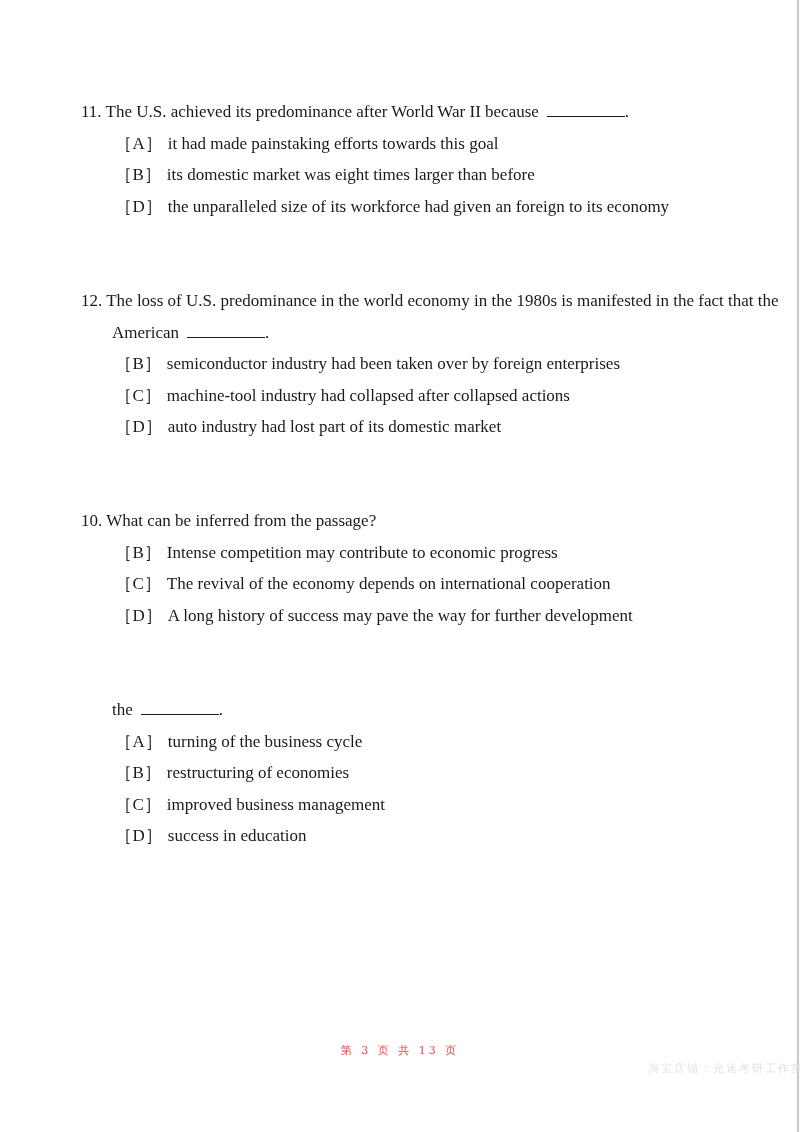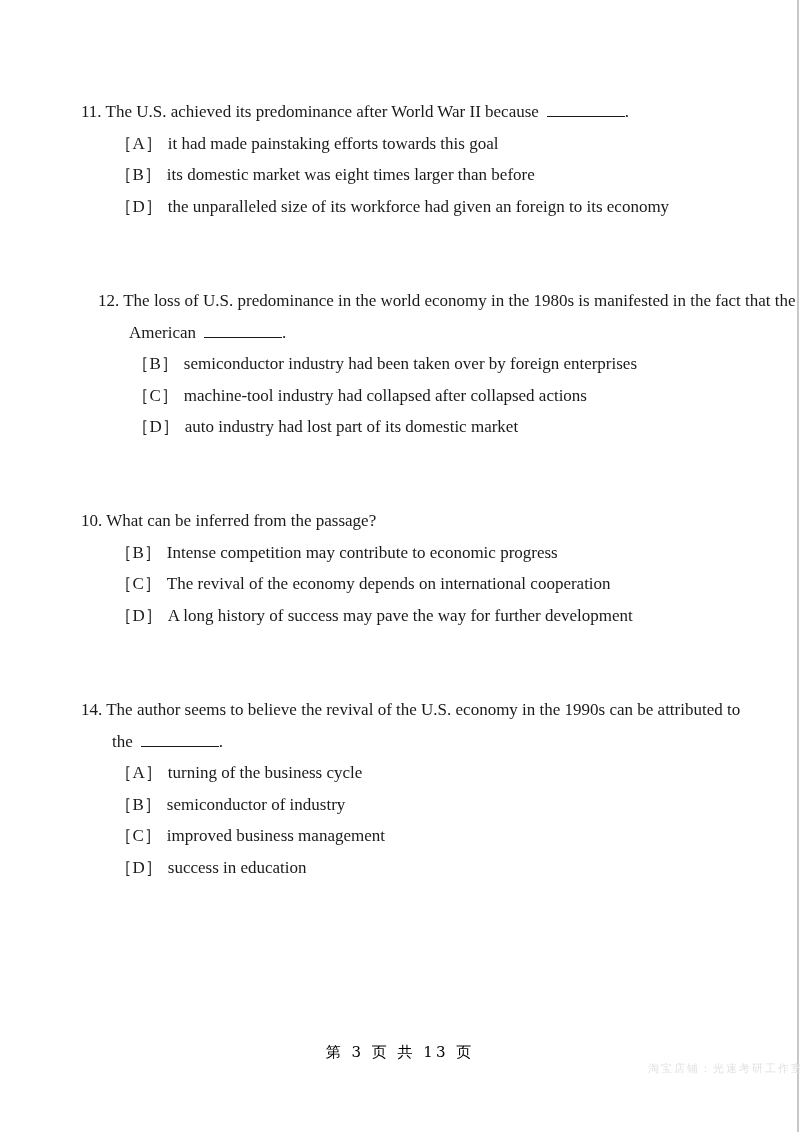--- a/index.html
+++ b/index.html
@@ -60,23 +60,23 @@
       display: inline-block;
       margin-right: 5px;
       letter-spacing: 0.5px;
     }
     .footer {
       position: absolute;
       top: 1043px;
       left: 0;
       width: 800px;
       text-align: center;
-      font-size: 15px;
+      font-size: 11px;
       font-family: "DejaVu Serif", serif;
-      color: #000000;
+      color: #ef4444;
       letter-spacing: 3px;
     }
     .watermark {
       position: absolute;
       top: 1061px;
       left: 648px;
       font-size: 11px;
       color: #e2e2e2;
       font-family: "DejaVu Sans", sans-serif;
       letter-spacing: 2px;
@@ -97,21 +97,21 @@
     <span class="opt-letter">［A］</span><span>it had made painstaking efforts towards this goal</span>
   </div>
   <div class="option">
     <span class="opt-letter">［B］</span><span>its domestic market was eight times larger than before</span>
   </div>
   <div class="option">
     <span class="opt-letter">［D］</span><span>the unparalleled size of its workforce had given an foreign to its economy</span>
   </div>
 </div>
 
-<div class="question" style="top:285px;margin-left:17px;">
+<div class="question" style="top:285px;">
   <div class="stem stem-justify">
     <span>12.</span>
     <span>The loss of U.S. predominance in the world economy in the 1980s is manifested in the fact that the</span>
   </div>
   <div class="stem stem-cont">
     <span>American</span><span class="blank"></span><span>.</span>
   </div>
   <div class="option">
     <span class="opt-letter">［B］</span><span>semiconductor industry had been taken over by foreign enterprises</span>
   </div>
@@ -133,32 +133,28 @@
   </div>
   <div class="option">
     <span class="opt-letter">［C］</span><span>The revival of the economy depends on international cooperation</span>
   </div>
   <div class="option">
     <span class="opt-letter">［D］</span><span>A long history of success may pave the way for further development</span>
   </div>
 </div>
 
 <div class="question" style="top:694px;">
-  <div class="stem stem-justify">
-    <span>14.</span>
-    <span>The author seems to believe the revival of the U.S. economy in the 1990s can be attributed to</span>
-  </div>
   <div class="stem stem-cont">
     <span>the</span><span class="blank"></span><span>.</span>
   </div>
   <div class="option">
     <span class="opt-letter">［A］</span><span>turning of the business cycle</span>
   </div>
   <div class="option">
-    <span class="opt-letter">［B］</span><span>semiconductor of industry</span>
+    <span class="opt-letter">［B］</span><span>restructuring of economies</span>
   </div>
   <div class="option">
     <span class="opt-letter">［C］</span><span>improved business management</span>
   </div>
   <div class="option">
     <span class="opt-letter">［D］</span><span>success in education</span>
   </div>
 </div>
 
 <div class="footer">

